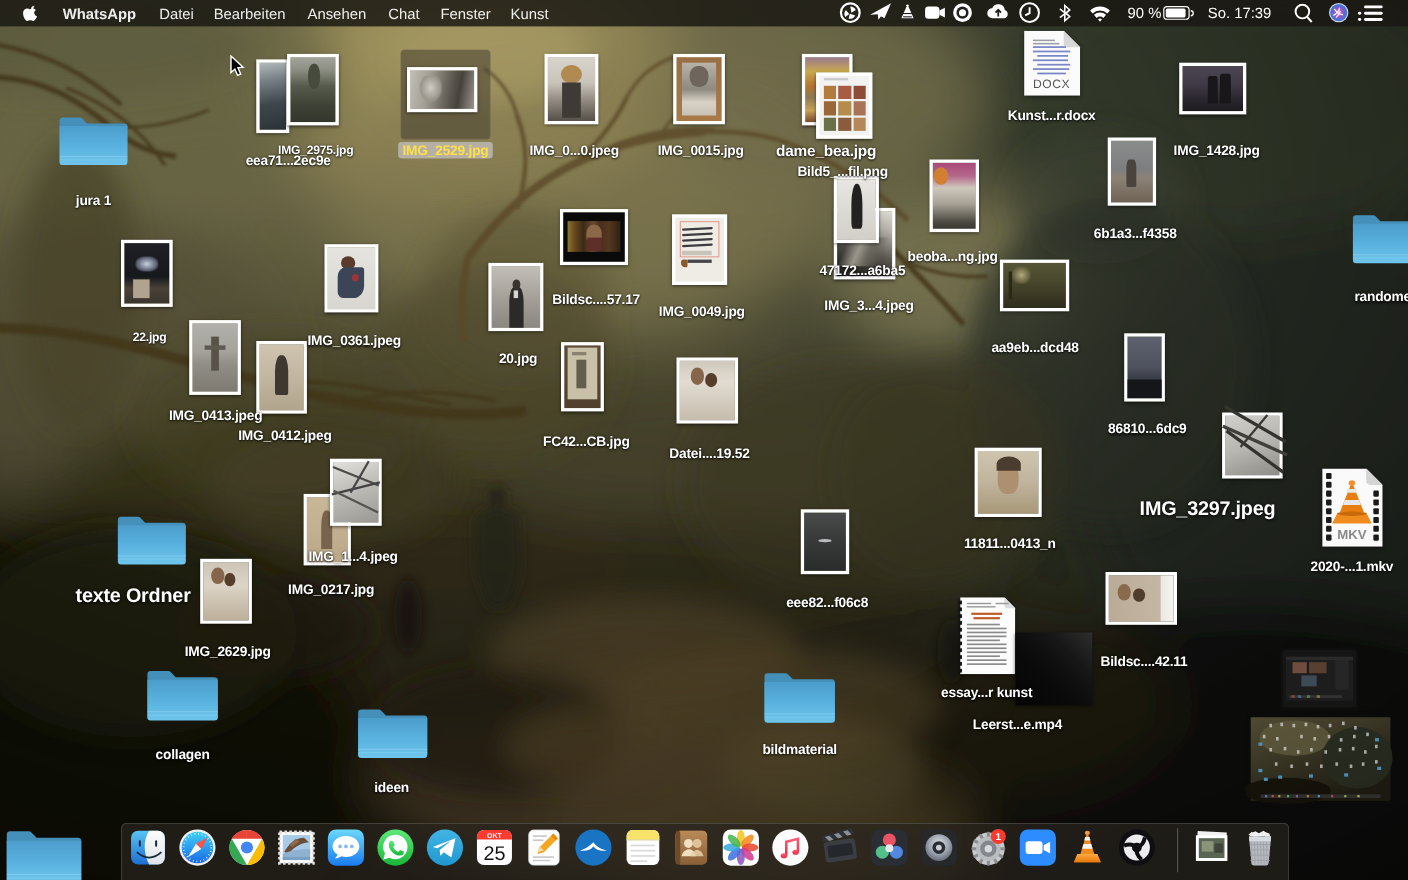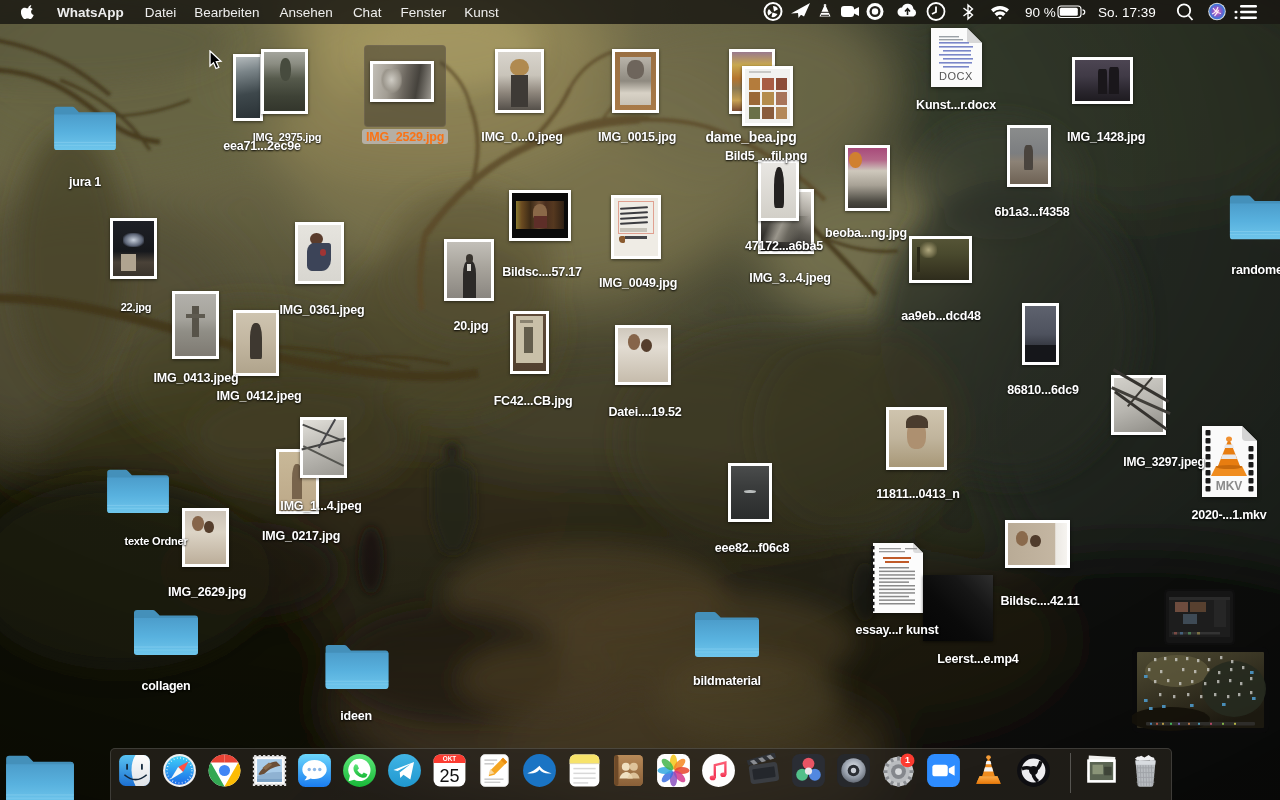--- a/index.html
+++ b/index.html
@@ -145,21 +145,21 @@
 <stop offset="0" stop-color="#4c9dcb"></stop>
           <stop offset="0.5" stop-color="#58b1de"></stop>
           <stop offset="1" stop-color="#6fc6ec"></stop>
         </linearGradient>
       </defs>
 <path d="M2,9 a3,3 0 0 1 3,-3 h16 a3,3 0 0 1 2.2,1 l4.5,4.6 h35.3 a3,3 0 0 1 3,3 v33 a3,3 0 0 1 -3,3 h-58 a3,3 0 0 1 -3,-3 z" fill="#4490ba"></path>
 <path d="M2,14 h64 v34 a3,3 0 0 1 -3,3 h-58 a3,3 0 0 1 -3,-3 z" fill="url(#fb2)"></path>
 <rect x="2" y="42.5" width="64" height="1" fill="#8fd4f2" opacity="0.55"></rect>
 <rect x="2" y="45.5" width="64" height="1" fill="#8fd4f2" opacity="0.45"></rect>
 </svg>
-    <div class="lbl" style="left:96px;top:534px;width:120px;font-size:11px">texte Ordner</div>
+    <div class="lbl" style="left:61px;top:534px;width:120px;font-size:18px">texte Ordner</div>
     <svg width="68" height="54" viewBox="0 0 68 54" style="position:absolute;left:132px;top:604px;z-index:1">
 <defs>
         <linearGradient id="fb3" x1="0" y1="0" x2="0" y2="1">
 <stop offset="0" stop-color="#4c9dcb"></stop>
           <stop offset="0.5" stop-color="#58b1de"></stop>
           <stop offset="1" stop-color="#6fc6ec"></stop>
         </linearGradient>
       </defs>
 <path d="M2,9 a3,3 0 0 1 3,-3 h16 a3,3 0 0 1 2.2,1 l4.5,4.6 h35.3 a3,3 0 0 1 3,3 v33 a3,3 0 0 1 -3,3 h-58 a3,3 0 0 1 -3,-3 z" fill="#4490ba"></path>
 <path d="M2,14 h64 v34 a3,3 0 0 1 -3,3 h-58 a3,3 0 0 1 -3,-3 z" fill="url(#fb3)"></path>
@@ -226,21 +226,21 @@
     <div class="th" style="left:261px;top:49px;width:47px;height:65px;border:3px solid #fff;z-index:2;background:linear-gradient(180deg,#a3a49c 0%,#8b8d82 20%,#565a4c 45%,#3e4236 75%,#33362c 100%)">
       <div style="position:absolute;left:40%;top:10%;width:26%;height:40%;background:#474b3e;border-radius:45%"></div>
     </div>
     <div class="lbl" style="left:227px;top:130px;width:120px;font-size:11px">IMG_2975.jpg</div>
     <div class="lbl" style="left:202px;top:139px;width:120px;font-size:12.5px">eea71...2ec9e</div>
     <div style="position:absolute;left:364px;top:45px;width:82px;height:82px;background:rgba(70,62,48,.55);border:1px solid rgba(120,110,90,.5);border-radius:4px;z-index:1"></div>
     <div class="th" style="left:370px;top:61px;width:64px;height:41px;border:3px solid #fff;z-index:2;background:linear-gradient(100deg,#c2beb6 0%,#a29d93 30%,#6a655d 55%,#45423c 75%,#9a968e 100%)">
       <div style="position:absolute;left:14%;top:14%;width:36%;height:70%;background:radial-gradient(ellipse at 50% 45%,#cfccc4 0%,#9b968c 60%,transparent 75%)"></div>
     </div>
     <div style="position:absolute;left:362px;top:129px;width:86px;height:15px;background:#b5afa4;border-radius:3px;z-index:4"></div>
-    <div class="lbl" style="left:362px;top:130px;width:86px;font-size:12.5px;color:#f97316;text-shadow:none;z-index:5">IMG_2529.jpg</div>
+    <div class="lbl" style="left:362px;top:130px;width:86px;font-size:12.5px;color:#fde047;text-shadow:none;z-index:5">IMG_2529.jpg</div>
     <div class="th" style="left:495px;top:49px;width:49px;height:64px;border:3px solid #fff;z-index:1;background:linear-gradient(180deg,#d8d4cc 0%,#c9c4ba 40%,#8e867c 70%,#55504a 100%)">
       <div style="position:absolute;left:28%;top:12%;width:44%;height:30%;background:#b08a50;border-radius:50%"></div>
       <div style="position:absolute;left:30%;top:40%;width:40%;height:55%;background:#3e3a36"></div>
     </div>
     <div class="lbl" style="left:462px;top:130px;width:120px;font-size:12.5px">IMG_0...0.jpeg</div>
     <div class="th" style="left:612px;top:49px;width:47px;height:64px;border:3px solid #fff;z-index:1;background:linear-gradient(180deg,#9a6f42 0%,#a87a48 100%)">
       <div style="position:absolute;left:12%;top:8%;width:76%;height:84%;background:linear-gradient(180deg,#b9b4aa 0%,#8f8a80 50%,#d8d2c6 75%,#c8c2b6 100%)"></div>
       <div style="position:absolute;left:30%;top:14%;width:40%;height:32%;background:#6e655c;border-radius:45%"></div>
     </div>
     <div class="lbl" style="left:577px;top:130px;width:120px;font-size:12.5px">IMG_0015.jpg</div>
@@ -342,21 +342,21 @@
     <div class="th" style="left:1022px;top:303px;width:37px;height:62px;border:3px solid #fff;z-index:1;background:linear-gradient(180deg,#5e626e 0%,#4e525e 50%,#31343c 75%,#1e2026 100%)">
       <div style="position:absolute;left:0;top:70%;width:100%;height:30%;background:#15161a"></div>
     </div>
     <div class="lbl" style="left:983px;top:383px;width:120px;font-size:12.5px">86810...6dc9</div>
     <div class="th" style="left:1111px;top:375px;width:55px;height:60px;border:3px solid #fff;z-index:1;background:linear-gradient(160deg,#d2d0ca 0%,#b8b6b0 50%,#8e8c86 100%)">
       <div style="position:absolute;left:-10%;top:12%;width:130%;height:6%;background:#35332f;transform:rotate(30deg)"></div>
       <div style="position:absolute;left:-10%;top:38%;width:130%;height:5%;background:#413f3a;transform:rotate(24deg)"></div>
       <div style="position:absolute;left:-10%;top:58%;width:130%;height:5%;background:#35332f;transform:rotate(36deg)"></div>
       <div style="position:absolute;left:50%;top:-10%;width:5%;height:70%;background:#3a3833;transform:rotate(40deg)"></div>
     </div>
-    <div class="lbl" style="left:1104px;top:455px;width:120px;font-size:12px">IMG_3297.jpeg</div>
+    <div class="lbl" style="left:1036px;top:455px;width:120px;font-size:18px">IMG_3297.jpeg</div>
     <div style="position:absolute;left:1202px;top:426px;width:55px;height:71px;z-index:1;filter:drop-shadow(0 1px 2px rgba(0,0,0,.5))">
 <svg width="55" height="71" viewBox="0 0 55 71">
 <path d="M0,0 h40 l15,15 v56 h-55 z" fill="#fafafa"></path>
 <path d="M40,0 l15,15 h-11 a4,4 0 0 1 -4,-4 z" fill="#d4d4d4"></path>
 <g fill="#1a1a1a">
           <rect x="3.5" y="4" width="5" height="5.5" rx="1"></rect>
           <rect x="3.5" y="12" width="5" height="5.5" rx="1"></rect>
           <rect x="3.5" y="20" width="5" height="5.5" rx="1"></rect>
           <rect x="3.5" y="28" width="5" height="5.5" rx="1"></rect>
           <rect x="3.5" y="36" width="5" height="5.5" rx="1"></rect>
@@ -429,21 +429,21 @@
           <rect x="8" y="42.0" width="36" height="1.5"></rect>
           <rect x="8" y="45.6" width="36" height="1.5"></rect>
           <rect x="8" y="49.2" width="36" height="1.5"></rect>
           <rect x="8" y="52.8" width="30" height="1.5"></rect>
           <rect x="8" y="56.4" width="36" height="1.5"></rect>
           <rect x="8" y="60.0" width="36" height="1.5"></rect>
         </g>
 </svg></div>
     <div class="lbl" style="left:837px;top:623px;width:120px;font-size:12.5px">essay...r kunst</div>
     <div class="th" style="left:923px;top:575px;width:70px;height:66px;z-index:2;background:linear-gradient(225deg,#2e2e2e 0%,#161616 30%,#0a0a0a 60%,#050505 100%)"></div>
-    <div class="lbl" style="left:918px;top:652px;width:120px;font-size:12.5px">Leerst...e.mp4</div>
+    <div class="lbl" style="left:865px;top:652px;width:120px;font-size:12.5px">Leerst...e.mp4</div>
     <div class="th" style="left:110px;top:218px;width:47px;height:61px;border:3px solid #fff;z-index:1;background:linear-gradient(180deg,#1e2026 0%,#16181c 55%,#4a4238 75%,#3a342c 100%)">
       <div style="position:absolute;left:25%;top:22%;width:50%;height:25%;background:radial-gradient(#c8d0dc 0%,#5a6274 60%,transparent 80%)"></div>
       <div style="position:absolute;left:20%;top:60%;width:35%;height:30%;background:#b0a490"></div>
     </div>
     <div class="lbl" style="left:76px;top:300px;width:120px;font-size:11px">22.jpg</div>
     <div class="th" style="left:295px;top:222px;width:49px;height:62px;border:3px solid #fff;z-index:1;background:linear-gradient(180deg,#e6e4de 0%,#d8d6d0 100%)">
       <div style="position:absolute;left:28%;top:14%;width:30%;height:22%;background:#5a3c2c;border-radius:50%"></div>
       <div style="position:absolute;left:20%;top:32%;width:56%;height:50%;background:#3c4458;border-radius:30% 10% 40% 20%"></div>
       <div style="position:absolute;left:50%;top:42%;width:16%;height:13%;background:#a03434;border-radius:50%"></div>
     </div>

